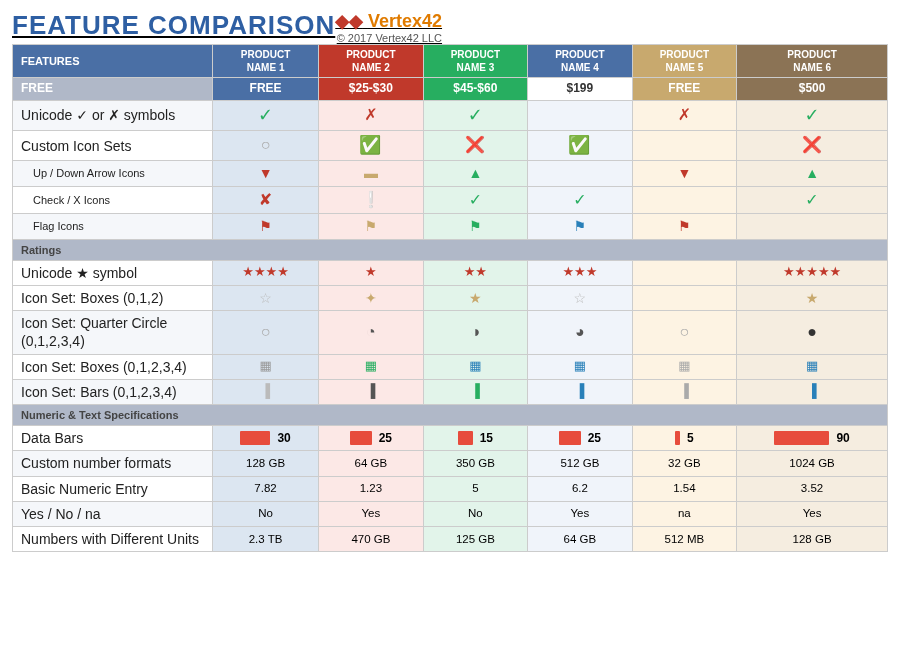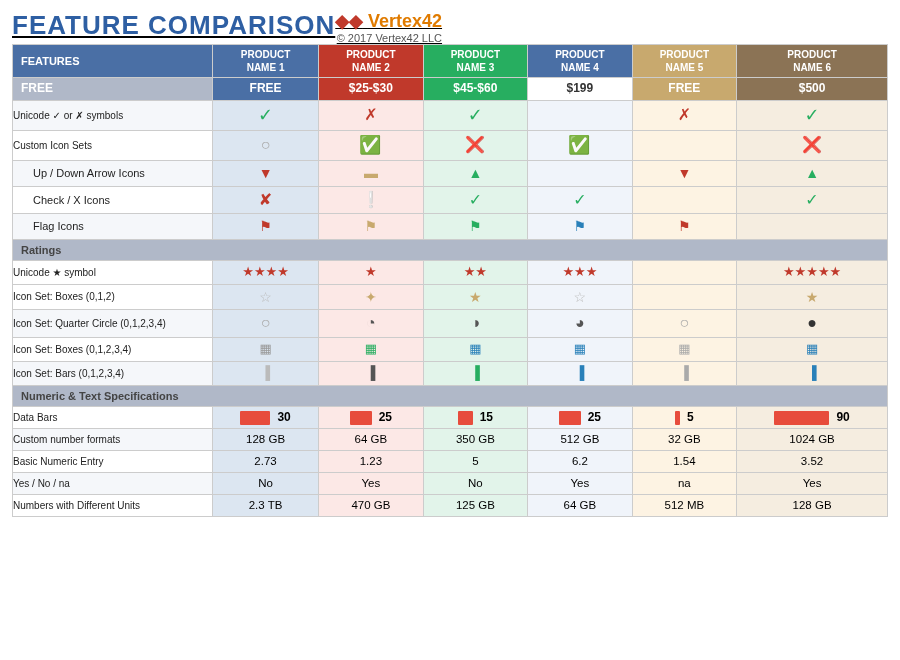--- a/index.html
+++ b/index.html
@@ -45,22 +45,22 @@
     }
     th, td {
       border: 1px solid #ccc;
       text-align: center;
       vertical-align: middle;
       padding: 3px 4px;
       line-height: 1.3;
     }
     td.feature-cell {
       text-align: left;
-      padding-left: 0;
-      font-size: 10px;
+      padding-left: 8px;
+      font-size: 14px;
       color: #222;
       background: #fff;
     }
     td.feature-cell.sub {
       padding-left: 20px;
       font-size: 11px;
     }
 
     
     .th-features {
@@ -321,21 +321,21 @@
         <td class="col-p1">128 GB</td>
         <td class="col-p2">64 GB</td>
         <td class="col-p3">350 GB</td>
         <td class="col-p4">512 GB</td>
         <td class="col-p5">32 GB</td>
         <td class="col-p6">1024 GB</td>
       </tr>
 
       <tr class="row-odd">
         <td class="feature-cell">Basic Numeric Entry</td>
-        <td class="col-p1">2.73</td>
+        <td class="col-p1">7.82</td>
         <td class="col-p2">1.23</td>
         <td class="col-p3">5</td>
         <td class="col-p4">6.2</td>
         <td class="col-p5">1.54</td>
         <td class="col-p6">3.52</td>
       </tr>
 
       <tr class="row-even">
         <td class="feature-cell">Yes / No / na</td>
         <td class="col-p1">No</td>

